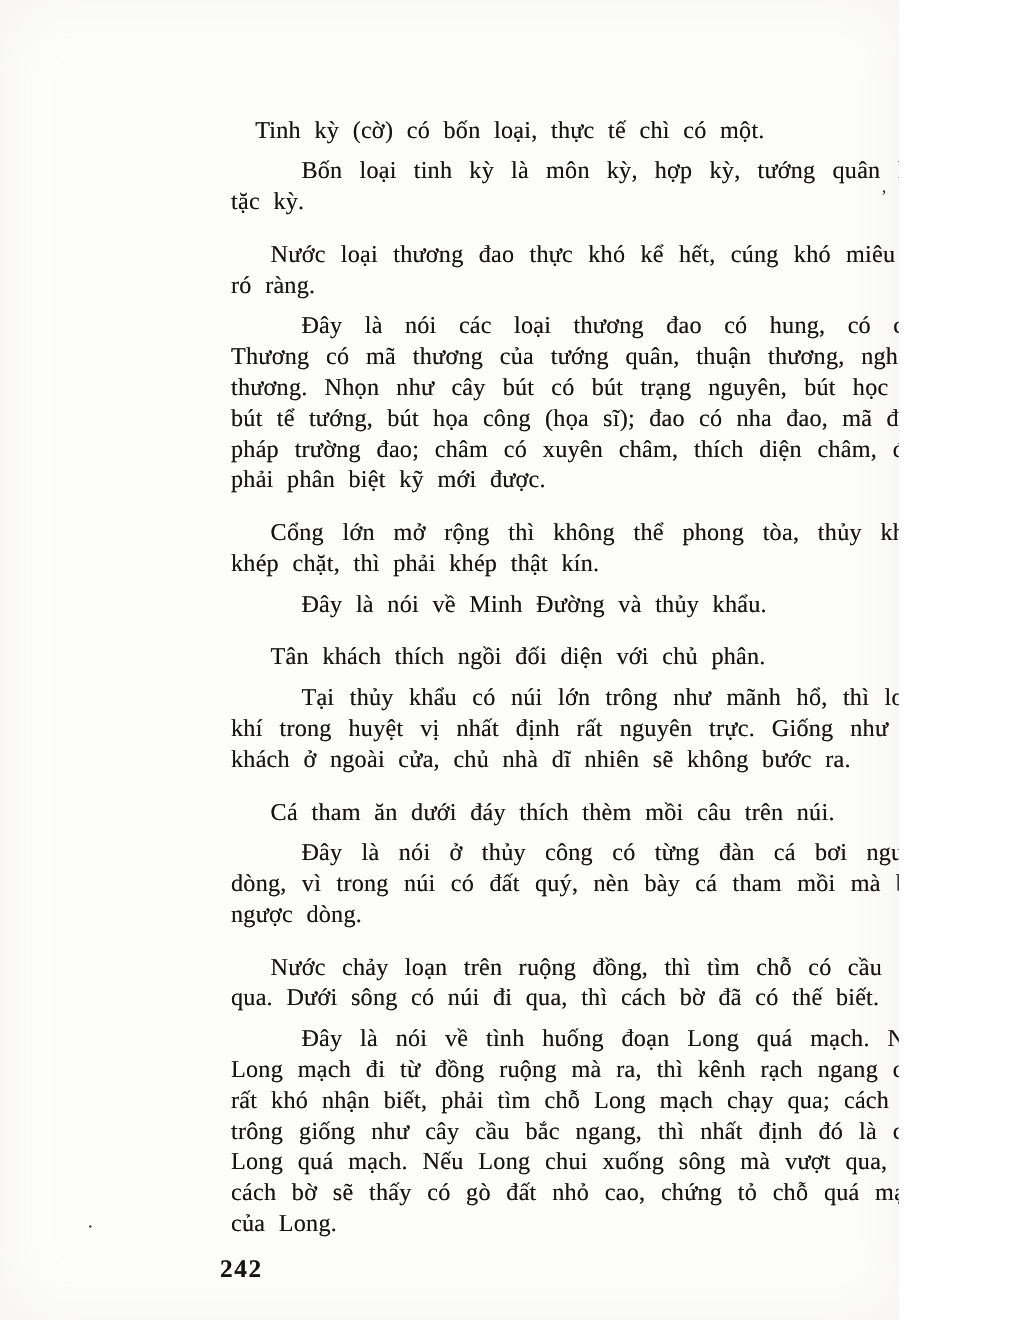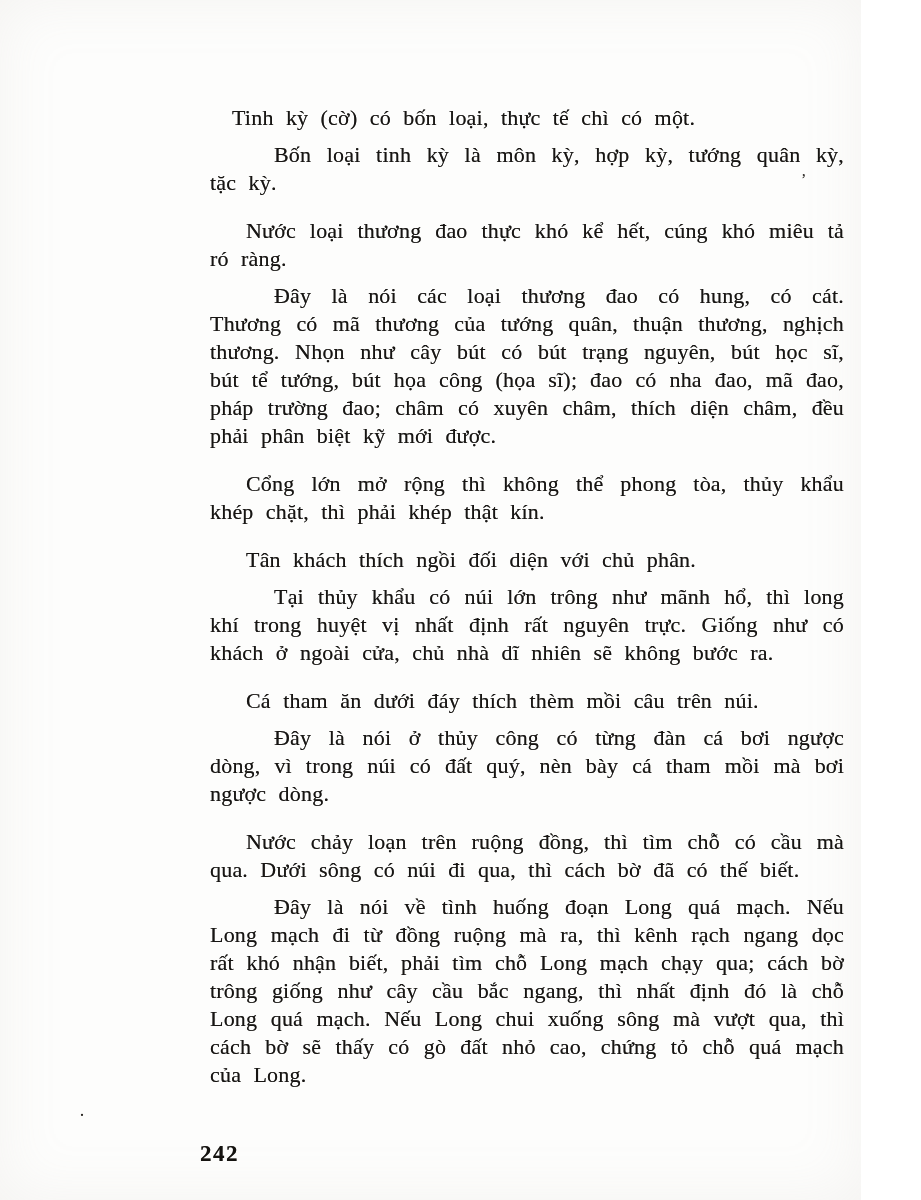--- a/index.html
+++ b/index.html
@@ -8,21 +8,20 @@
     background: #ffffff;
   }
   .scan-page {
     position: relative;
     width: 817px;
     height: 1200px;
     background: #fdfdfc;
     overflow: hidden;
     box-shadow: inset 0 0 60px rgba(180,175,165,0.12);
     font-family: "Liberation Serif", "DejaVu Serif", serif;
-    padding-left: 44px;
   }
   .text-block {
     position: absolute;
     left: 196px;
     top: 104px;
     width: 648px;
   }
   .text-block p {
     margin: 0;
     font-size: 22px;
@@ -60,20 +59,21 @@
 <body>
 
 <div class="scan-page">
 
   <div class="text-block">
     <p class="statement">Tinh kỳ (cờ) có bốn loại, thực tế chì có một.</p>
     <p class="commentary">Bốn loại tinh kỳ là môn kỳ, hợp kỳ, tướng quân kỳ, tặc kỳ.</p>
     <p class="statement group-start">Nước loại thương đao thực khó kể hết, cúng khó miêu tả ró ràng.</p>
     <p class="commentary">Đây là nói các loại thương đao có hung, có cát. Thương có mã thương của tướng quân, thuận thương, nghịch thương. Nhọn như cây bút có bút trạng nguyên, bút học sĩ, bút tể tướng, bút họa công (họa sĩ); đao có nha đao, mã đao, pháp trường đao; châm có xuyên châm, thích diện châm, đều phải phân biệt kỹ mới được.</p>
     <p class="statement group-start">Cổng lớn mở rộng thì không thể phong tòa, thủy khẩu khép chặt, thì phải khép thật kín.</p>
+    <p class="commentary">Đây là nói về Minh Đường và thủy khẩu.</p>
     <p class="statement group-start">Tân khách thích ngồi đối diện với chủ phân.</p>
     <p class="commentary">Tại thủy khẩu có núi lớn trông như mãnh hổ, thì long khí trong huyệt vị nhất định rất nguyên trực. Giống như có khách ở ngoài cửa, chủ nhà dĩ nhiên sẽ không bước ra.</p>
     <p class="statement group-start">Cá tham ăn dưới đáy thích thèm mồi câu trên núi.</p>
     <p class="commentary">Đây là nói ở thủy công có từng đàn cá bơi ngược dòng, vì trong núi có đất quý, nèn bày cá tham mồi mà bơi ngược dòng.</p>
     <p class="statement group-start">Nước chảy loạn trên ruộng đồng, thì tìm chỗ có cầu mà qua. Dưới sông có núi đi qua, thì cách bờ đã có thế biết.</p>
     <p class="commentary">Đây là nói về tình huống đoạn Long quá mạch. Nếu Long mạch đi từ đồng ruộng mà ra, thì kênh rạch ngang dọc rất khó nhận biết, phải tìm chỗ Long mạch chạy qua; cách bờ trông giống như cây cầu bắc ngang, thì nhất định đó là chỗ Long quá mạch. Nếu Long chui xuống sông mà vượt qua, thì cách bờ sẽ thấy có gò đất nhỏ cao, chứng tỏ chỗ quá mạch của Long.</p>
   </div>
 
   <span class="artifact artifact-tick">’</span>
   <span class="artifact artifact-speck">·</span>

